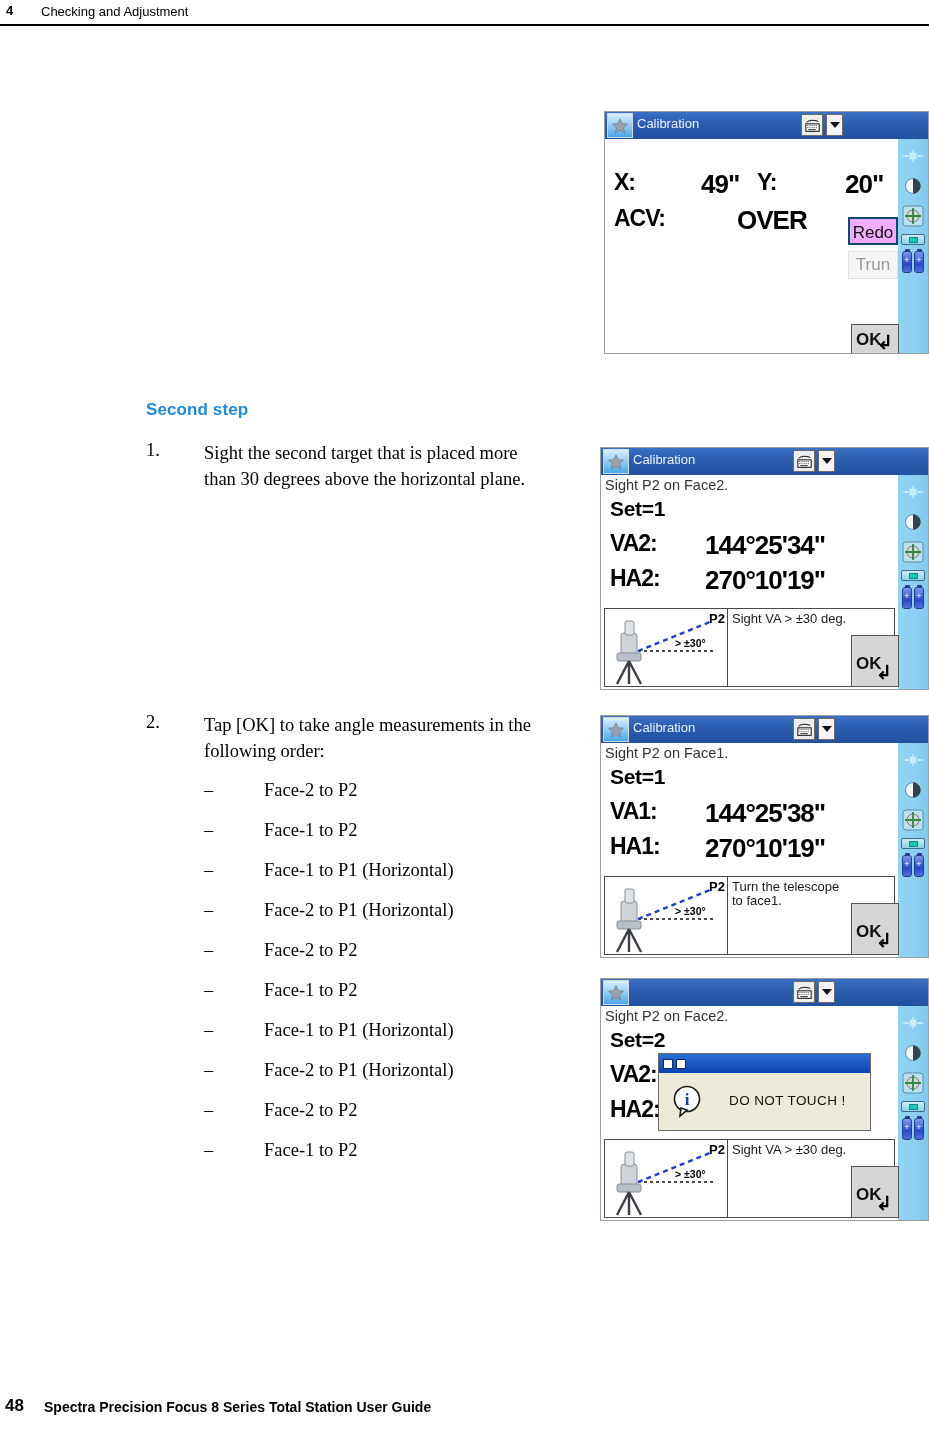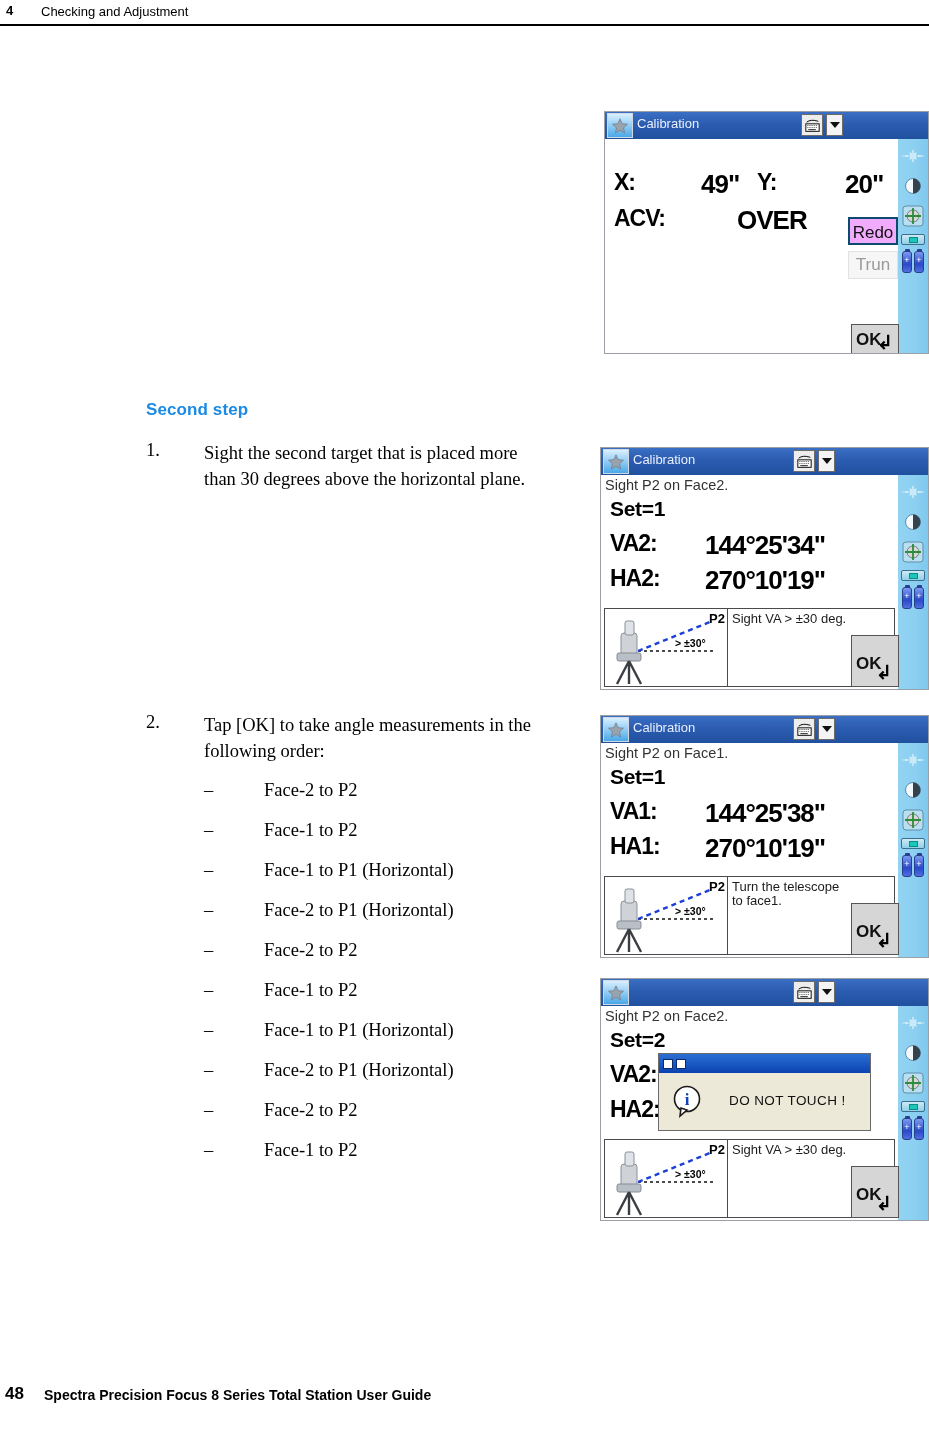--- a/index.html
+++ b/index.html
@@ -26,21 +26,21 @@
     position:absolute; left:41px; top:4px;
     font-size:13px; font-weight:normal;
   }
   .runhead .rule {
     position:absolute; left:0; top:24px; width:929px; height:2px;
     background:#000;
   }
 
   
   .footer {
-    position:absolute; left:0; bottom:24px; width:929px; height:26px;
+    position:absolute; left:0; bottom:12px; width:929px; height:26px;
     font-family:"Liberation Sans", sans-serif;
   }
   .footer .pagenum {
     position:absolute; left:5px; top:1px;
     font-size:17px; font-weight:bold;
   }
   .footer .guide {
     position:absolute; left:44px; top:4px;
     font-size:14px; font-weight:bold;
   }

